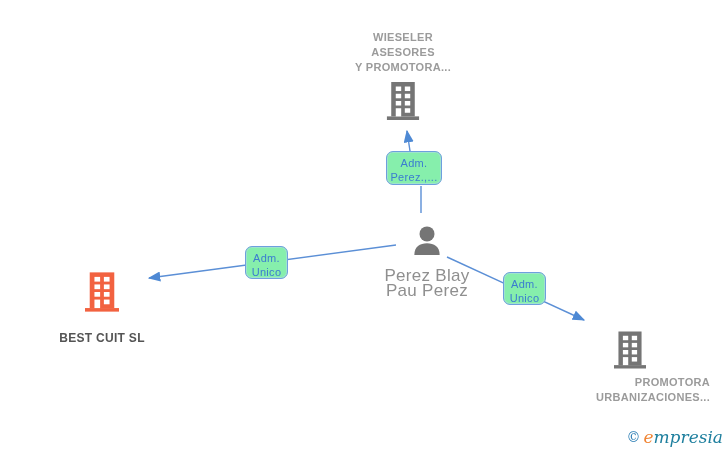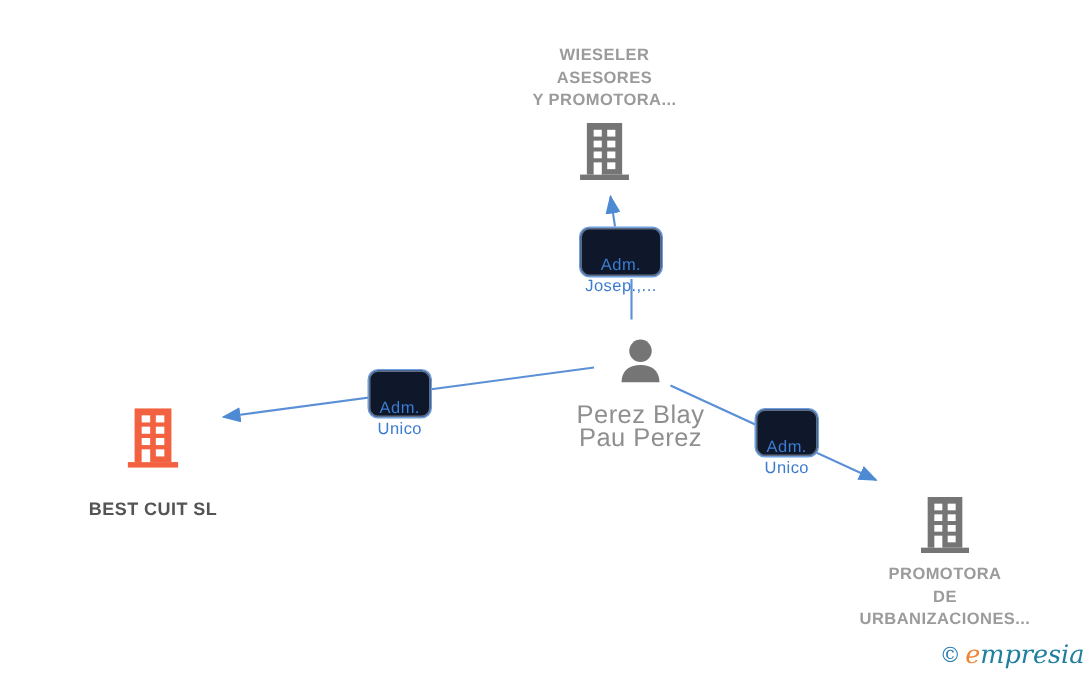--- a/index.html
+++ b/index.html
@@ -13,23 +13,23 @@
   
   .node{position:absolute;text-align:center;z-index:2;cursor:pointer;}
   .stack span{display:block;}
   .lbl{font-size:11px;line-height:15px;color:#9b9b9b;letter-spacing:.3px;font-weight:bold;}
   .person-name{font-size:17px;line-height:15px;color:#8f8f8f;letter-spacing:.3px;margin-top:8px;}
   .dark-lbl{font-size:12px;line-height:15px;font-weight:700;color:#545454;letter-spacing:.3px;margin-top:14px;white-space:nowrap;}
   .icon-gray{color:#757575;}
   .icon-orange{color:#f26240;}
 
   
-  .edge-box{position:absolute;z-index:3;background:#0f172a;border:1.5px solid #6e9fde;border-radius:7px;
+  .edge-box{position:absolute;z-index:3;background:#86efac;border:1.5px solid #6e9fde;border-radius:7px;
             box-sizing:border-box;text-align:center;font-size:11px;line-height:14px;color:#3b7cd0;
-            letter-spacing:.3px;padding-top:18px;box-shadow:inset 0 0 0 1px rgba(190,215,245,.45);}
+            letter-spacing:.3px;padding-top:4px;box-shadow:inset 0 0 0 1px rgba(190,215,245,.45);}
 
   
   .wm{position:absolute;right:5px;bottom:3px;z-index:4;font-family:"DejaVu Serif",serif;font-style:italic;white-space:nowrap;}
   .wm-copy{color:#2b7eb5;font-size:14px;font-style:normal;vertical-align:1px;margin-right:3px;}
   .wm-brand{color:#1e7f9e;font-size:17px;}
   .wm-e{color:#f08433;}
 
   .hidden-defs{position:absolute;width:0;height:0;overflow:hidden;}
 </style>
 </head>
@@ -97,30 +97,29 @@
     <svg class="icon-orange" width="34" height="42" viewBox="0 0 36 42">
         <use href="#sym-building"></use>
       </svg>
     <div class="dark-lbl">BEST CUIT SL</div>
   </div>
 
   <div class="node" style="left:550px;top:331px;width:160px;">
     <svg class="icon-gray" width="32" height="38" viewBox="0 0 36 42">
         <use href="#sym-building"></use>
       </svg>
-    <div class="lbl stack" style="margin-top:2px;">
+    <div class="lbl stack" style="margin-top:2px;text-align:right;">
       <span>PROMOTORA</span>
-      <span>DE</span>
       <span>URBANIZACIONES...</span>
     </div>
   </div>
 
   <div class="edge-box stack" style="left:386px;top:151px;width:56px;height:34px;">
     <span>Adm.</span>
-    <span>Josep.,...</span>
+    <span>Perez.,...</span>
   </div>
 
   <div class="edge-box stack" style="left:245px;top:246px;width:43px;height:33px;">
     <span>Adm.</span>
     <span>Unico</span>
   </div>
 
   <div class="edge-box stack" style="left:503px;top:272px;width:43px;height:33px;">
     <span>Adm.</span>
     <span>Unico</span>

